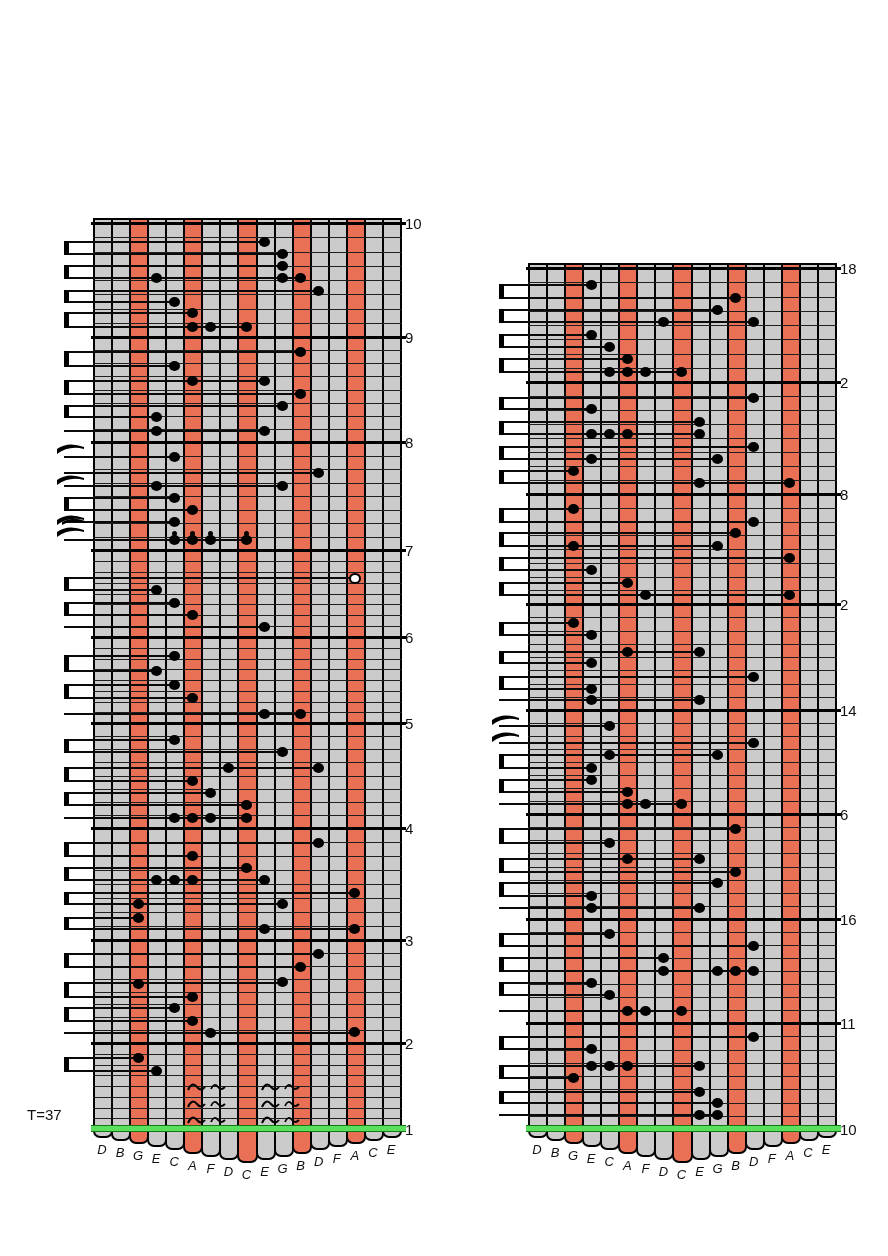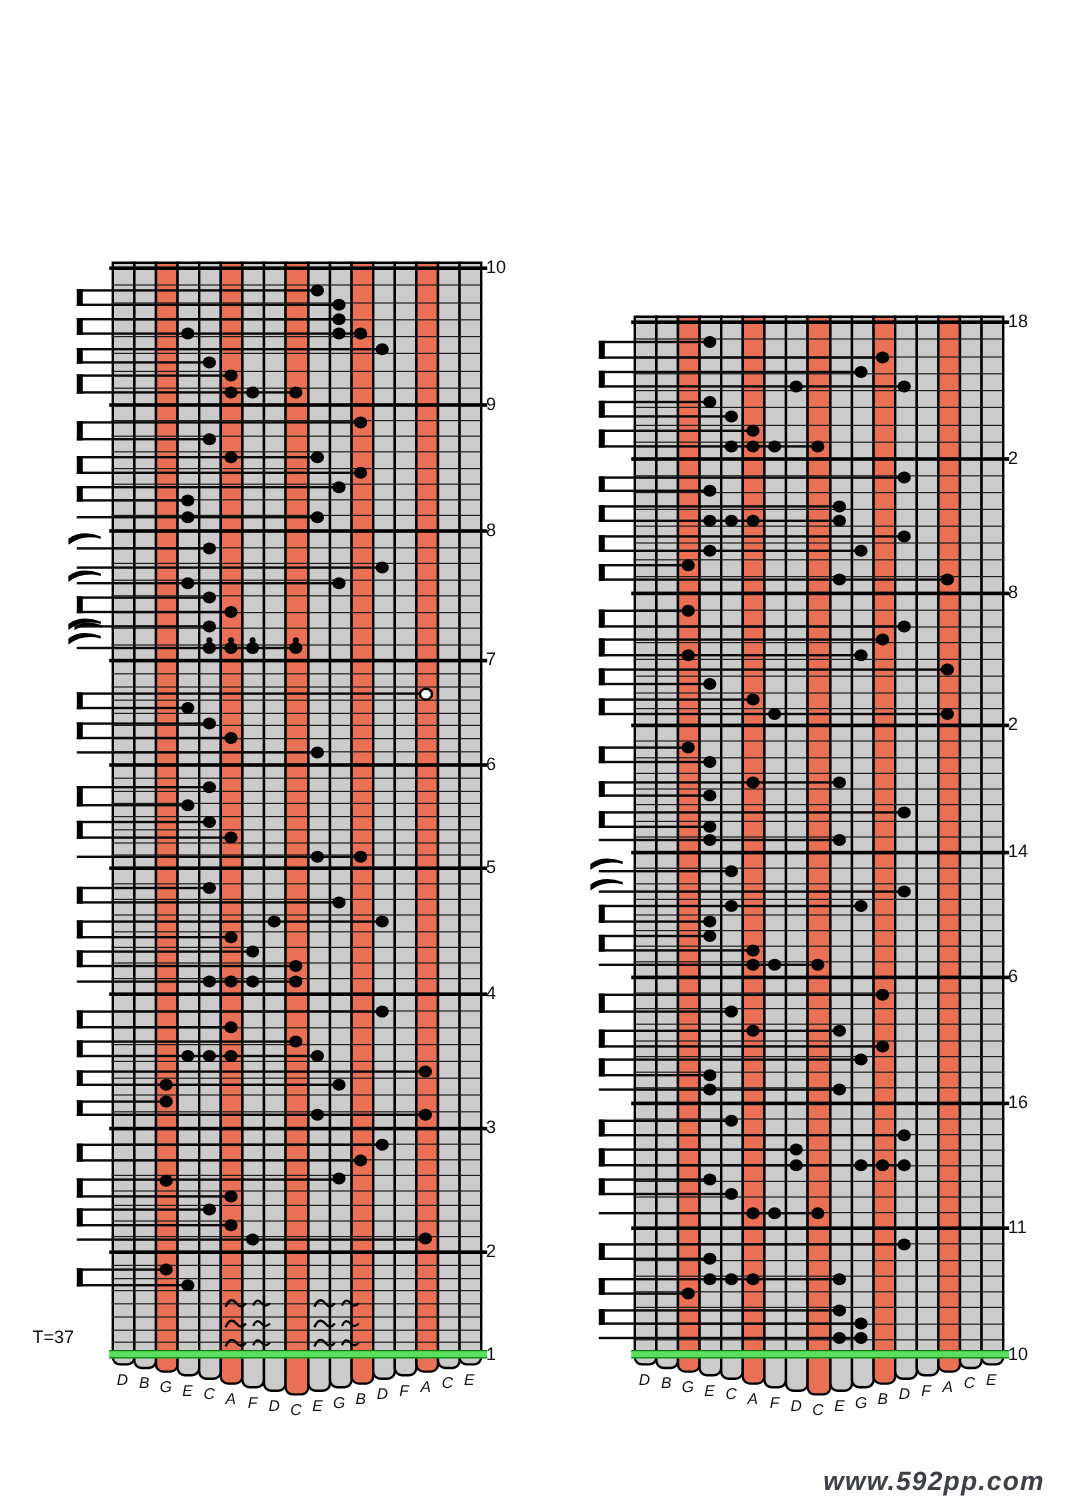--- a/index.html
+++ b/index.html
@@ -627,14 +627,13 @@
       <div class="tinelabel" style="left: 699.559px; top: 1164px;">E</div>
       <div class="tinelabel" style="left: 717.618px; top: 1161px;">G</div>
       <div class="tinelabel" style="left: 735.676px; top: 1158px;">B</div>
       <div class="tinelabel" style="left: 753.735px; top: 1154px;">D</div>
       <div class="tinelabel" style="left: 771.794px; top: 1151px;">F</div>
       <div class="tinelabel" style="left: 789.853px; top: 1148px;">A</div>
       <div class="tinelabel" style="left: 807.912px; top: 1145px;">C</div>
       <div class="tinelabel" style="left: 825.971px; top: 1142px;">E</div>
     </div>
   <div id="tempo" class="abs">T=37</div>
-  <div id="watermark" class="abs">www.592pp.com</div>
 </div>
 
 </body></html>

